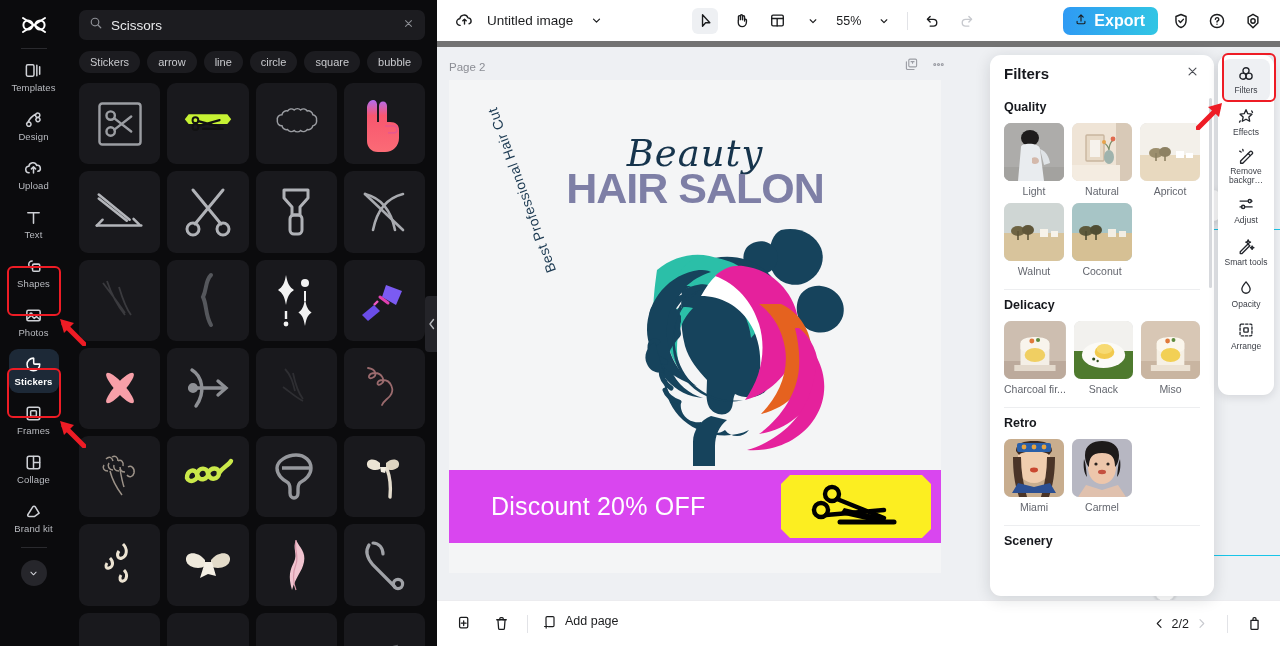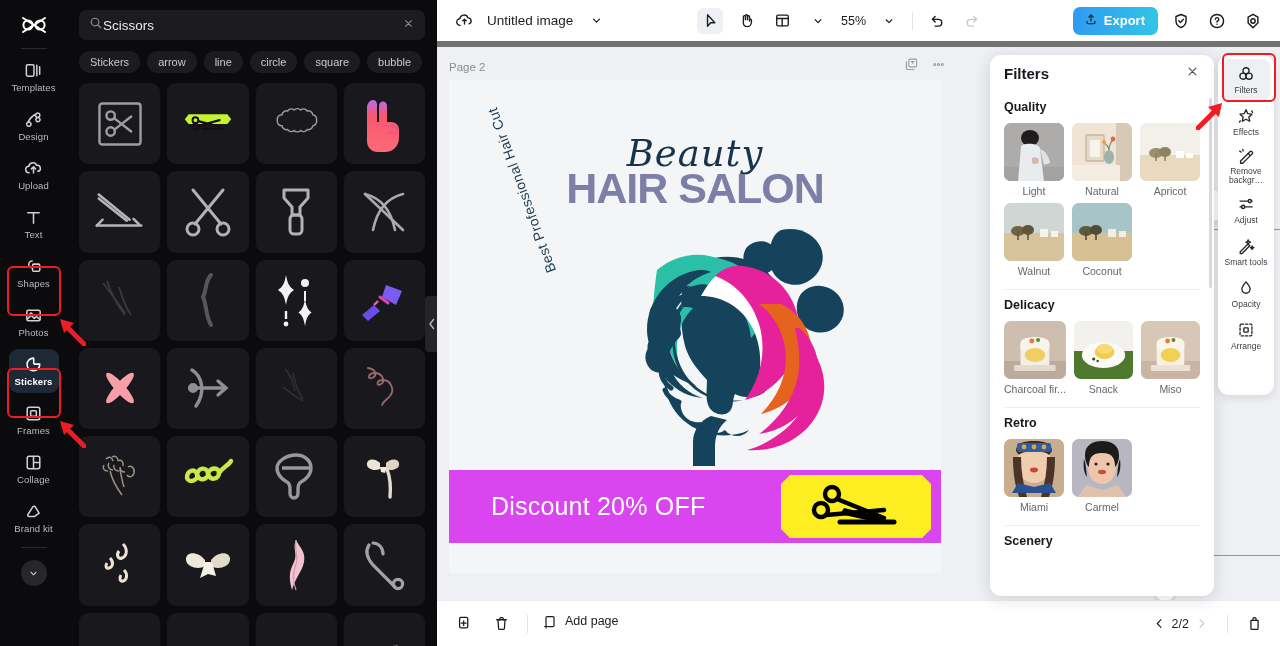--- a/index.html
+++ b/index.html
@@ -40,21 +40,21 @@
   
   .hl-box { position:absolute; border:2.5px solid #ee1c25; border-radius:6px; pointer-events:none; z-index:40; }
 
   
   .panel {
     width:370px; height:646px; background:#0b0b0d; flex:0 0 370px;
     padding:10px 12px 0 12px; position:relative; overflow:hidden;
   }
   .search {
     height:30px; background:#1c1c20; border-radius:7px;
-    display:flex; align-items:center; padding:0 10px; cursor:text;
+    display:flex; align-items:center; padding:0 10px; gap:8px; cursor:text;
   }
   .search input {
     flex:1; background:transparent; border:none; outline:none;
     color:#e8e9eb; font-size:13.5px; font-family:inherit;
   }
   .search input::placeholder { color:#6d6f75; }
   .tags { display:flex; gap:7px; margin:11px 0 10px; }
   .tag {
     background:#1c1c20; color:#c9cace; font-size:11px;
     padding:5px 11px; border-radius:13px; cursor:pointer; white-space:nowrap;
@@ -79,21 +79,21 @@
   }
   .doc-title { font-size:13.5px; color:#1b1c1e; font-weight:400; }
   .tb-icon { width:26px;height:26px;display:flex;align-items:center;justify-content:center;cursor:pointer;border-radius:6px; }
   .tb-icon.sel { background:#eef0f3; }
   .tb-sep { width:1px; height:18px; background:#e2e3e7; }
   .zoomval { font-size:12.5px; color:#1b1c1e; }
   .spacer { flex:1; }
   .export {
     height:28px; border-radius:7px; padding:0 13px 0 11px;
     background:linear-gradient(95deg,#2f9af4 0%,#31c6e4 100%);
-    color:#fff; font-size:13px; font-weight:600;
+    color:#fff; font-size:16px; font-weight:600;
     display:flex; align-items:center; gap:6px; cursor:pointer; border:none;
     font-family:inherit;
   }
   .topbar svg { fill:none; stroke:#1b1c1e; stroke-width:1.6; stroke-linecap:round; stroke-linejoin:round; }
   .topbar svg.dim { stroke:#c7c9ce; }
 
   .stage {
     flex:1; background:#eef0f3; position:relative; overflow:hidden;
   }
   .pagehdr {

